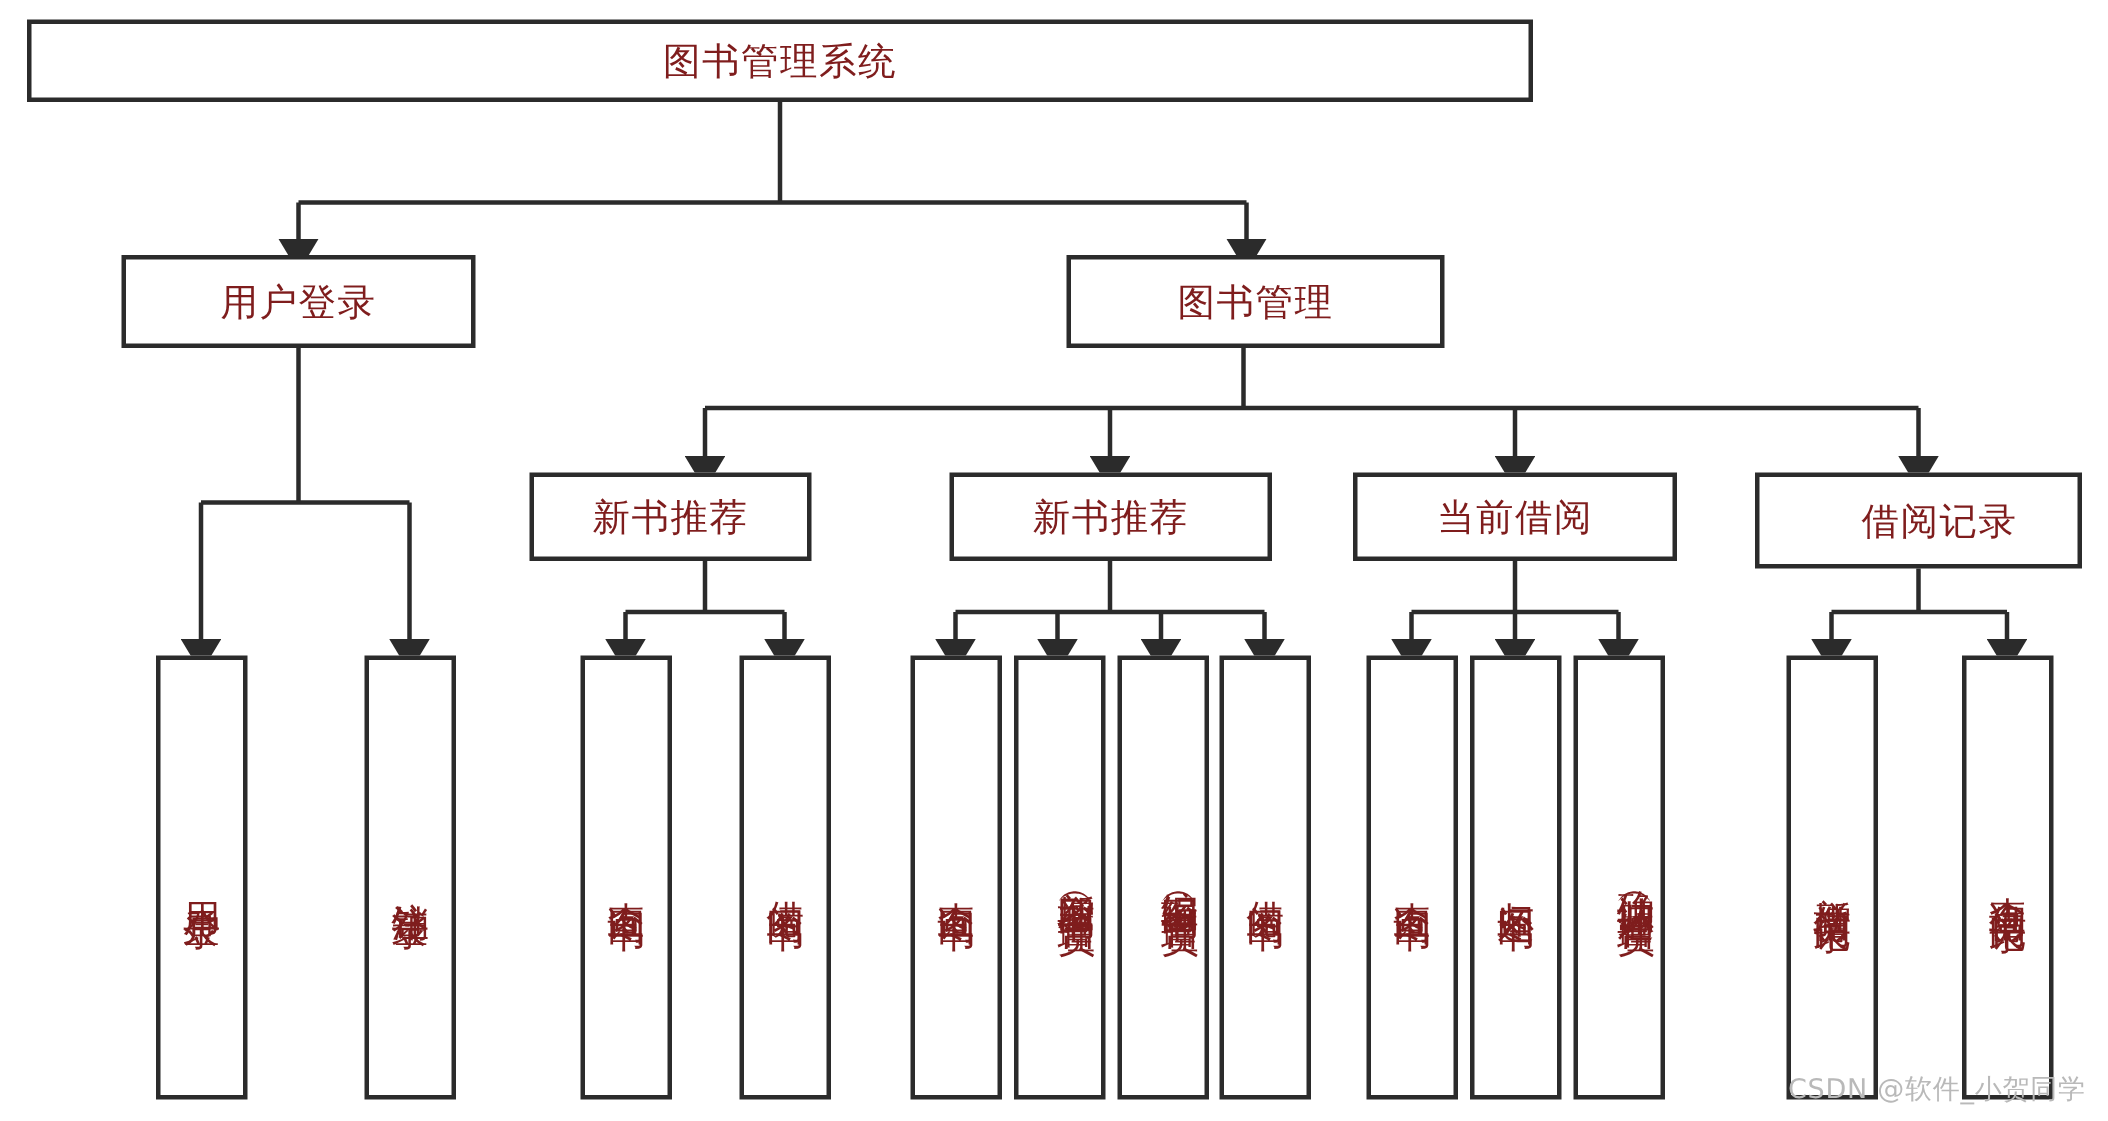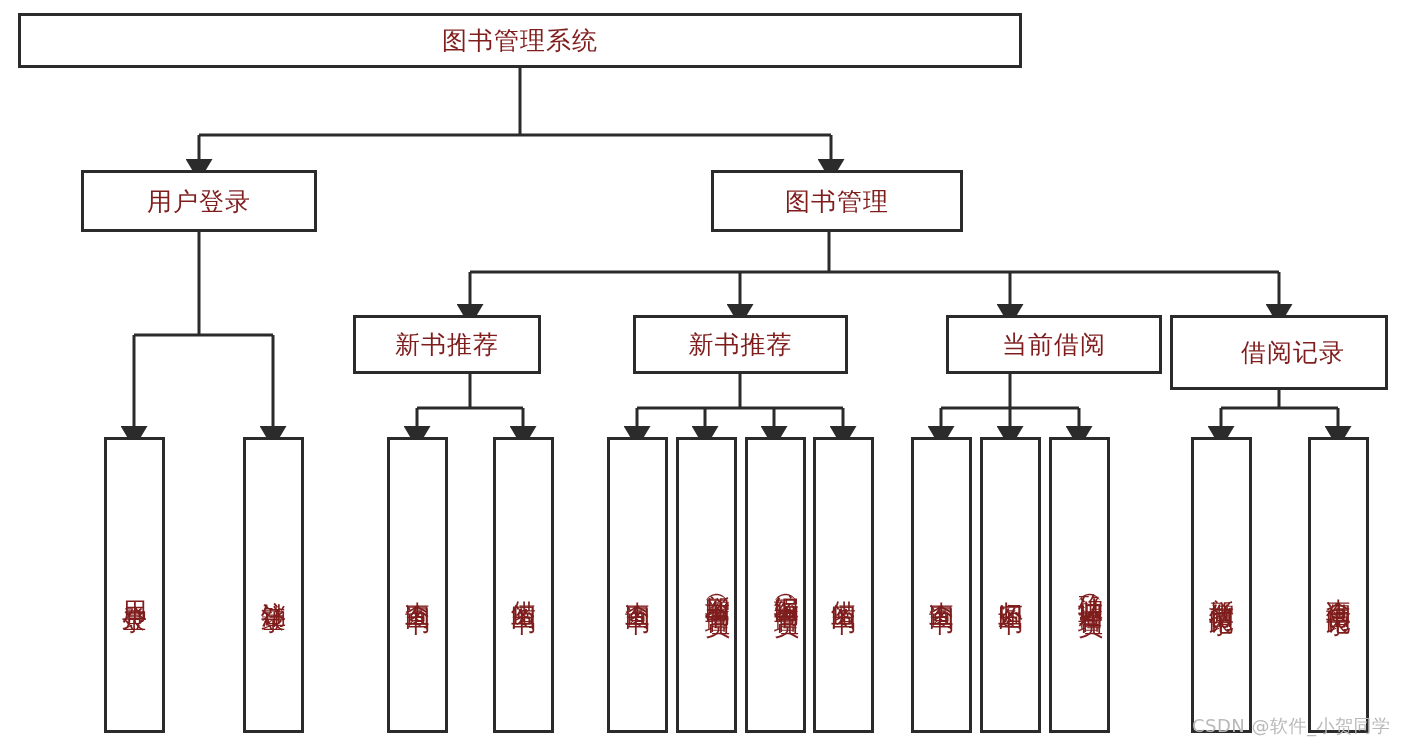--- a/index.html
+++ b/index.html
@@ -120,23 +120,23 @@
   <div class="node horiz" style="left:18px; top:13px; width:1004px; height:55px;">图书管理系统</div>
 
   <div class="node horiz" style="left:81px; top:170px; width:236px; height:62px;">用户登录</div>
 
   <div class="node horiz" style="left:711px; top:170px; width:252px; height:62px;">图书管理</div>
 
   <div class="node horiz" style="left:353px; top:315px; width:188px; height:59px;">新书推荐</div>
 
   <div class="node horiz" style="left:633px; top:315px; width:215px; height:59px;">新书推荐</div>
 
-  <div class="node horiz" style="left:902px; top:315px; width:216px; height:59px;margin-left:44px;">当前借阅</div>
+  <div class="node horiz" style="left:902px; top:315px; width:216px; height:59px;">当前借阅</div>
 
-  <div class="node horiz" style="left:1170px; top:315px; width:218px; height:75px;padding-left:28px;">借阅记录</div>
+  <div class="node horiz" style="left:1170px; top:315px; width:218px; height:64px;padding-left:28px;">借阅记录</div>
 
   <div class="node vert midalign" style="left:104px; top:437px; width:61px; height:296px;">用户登录</div>
 
   <div class="node vert midalign" style="left:243px; top:437px; width:61px; height:296px;">注销登录</div>
 
   <div class="node vert midalign" style="left:387px; top:437px; width:61px; height:296px;">查询图书</div>
 
   <div class="node vert midalign" style="left:493px; top:437px; width:61px; height:296px;">借阅图书</div>
 
   <div class="node vert midalign" style="left:607px; top:437px; width:61px; height:296px;">查询图书</div>

